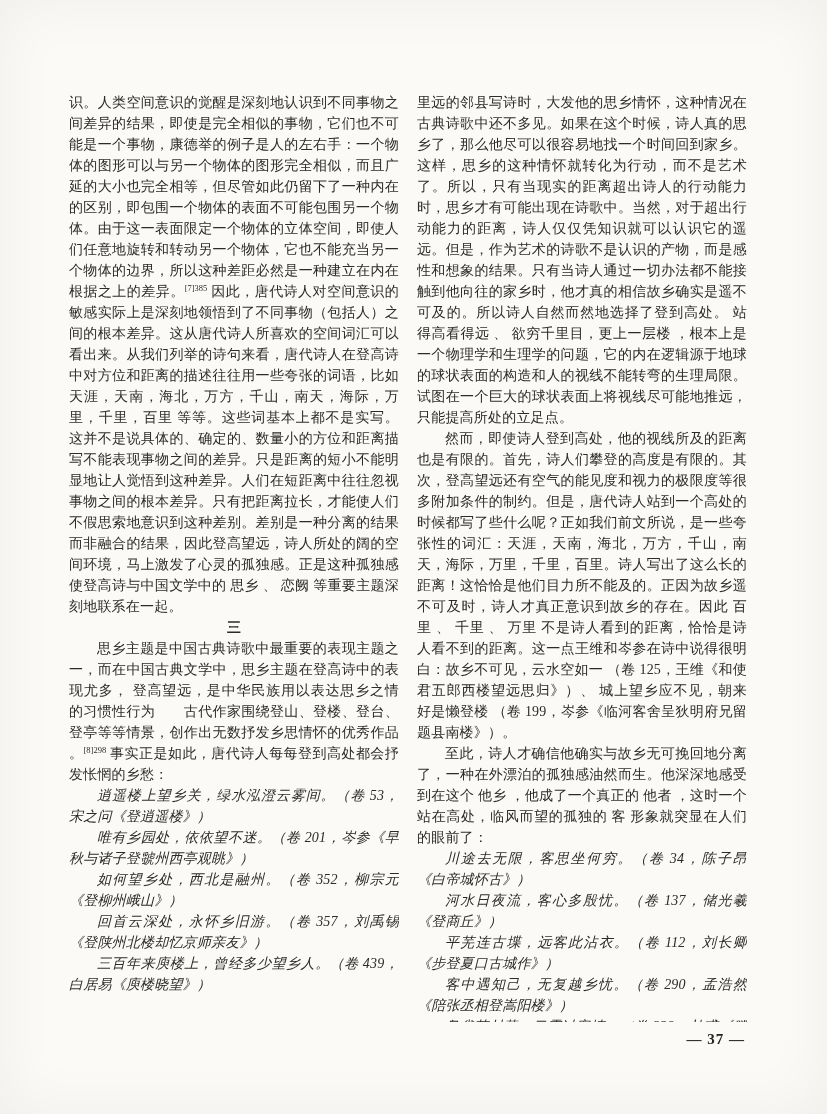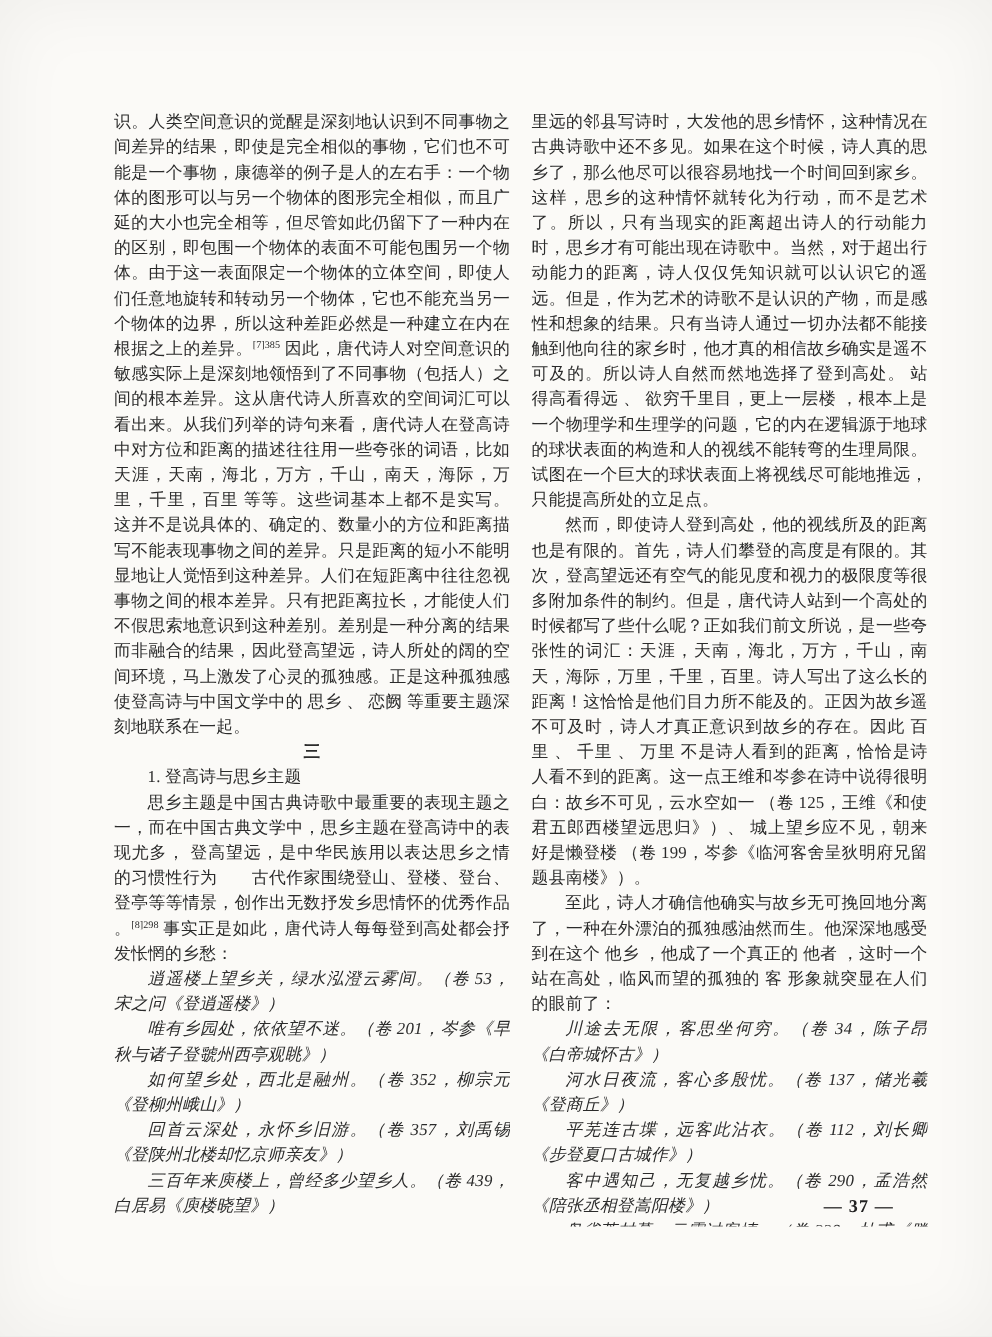--- a/index.html
+++ b/index.html
@@ -13,26 +13,25 @@
     height: 1114px;
     margin: 0 auto;
     background: #fbfaf7;
     box-shadow: inset 0 0 60px rgba(0,0,0,0.05);
     overflow: hidden;
     font-family: "Liberation Serif", "DejaVu Serif", serif;
     color: #2b2b2b;
   }
   .columns {
     position: absolute;
-    left: 86px;
+    left: 69px;
     top: 92px;
     width: 687px;
     display: flex;
     gap: 18px;
-    justify-content: flex-end;
   }
   .column {
     width: 330px;
     height: 930px;
     overflow: hidden;
     font-size: 14px;
     line-height: 21px;
     text-align: justify;
     letter-spacing: 0.2px;
   }
@@ -57,37 +56,36 @@
     font-size: 8.5px;
     line-height: 0;
     vertical-align: baseline;
     position: relative;
     top: -0.55em;
     letter-spacing: 0;
     font-style: normal;
   }
   .page-number {
     position: absolute;
-    top: 998px;
+    top: 1031px;
     right: 82px;
     font-size: 15px;
     font-weight: bold;
     letter-spacing: 1px;
     color: #222;
   }
 </style>
 </head>
 <body>
 
 <div class="page">
   <div class="columns">
     <div class="column">
         <div class="block paragraph-continued">识。人类空间意识的觉醒是深刻地认识到不同事物之间差异的结果，即使是完全相似的事物，它们也不可能是一个事物，康德举的例子是人的左右手：一个物体的图形可以与另一个物体的图形完全相似，而且广延的大小也完全相等，但尽管如此仍留下了一种内在的区别，即包围一个物体的表面不可能包围另一个物体。由于这一表面限定一个物体的立体空间，即使人们任意地旋转和转动另一个物体，它也不能充当另一个物体的边界，所以这种差距必然是一种建立在内在根据之上的差异。<sup>[7]385</sup> 因此，唐代诗人对空间意识的敏感实际上是深刻地领悟到了不同事物（包括人）之间的根本差异。这从唐代诗人所喜欢的空间词汇可以看出来。从我们列举的诗句来看，唐代诗人在登高诗中对方位和距离的描述往往用一些夸张的词语，比如 天涯，天南，海北，万方，千山，南天，海际，万里，千里，百里 等等。这些词基本上都不是实写。这并不是说具体的、确定的、数量小的方位和距离描写不能表现事物之间的差异。只是距离的短小不能明显地让人觉悟到这种差异。人们在短距离中往往忽视事物之间的根本差异。只有把距离拉长，才能使人们不假思索地意识到这种差别。差别是一种分离的结果而非融合的结果，因此登高望远，诗人所处的阔的空间环境，马上激发了心灵的孤独感。正是这种孤独感使登高诗与中国文学中的 思乡 、 恋阙 等重要主题深刻地联系在一起。</div>
         <div class="block section-heading">三</div>
-        <div class="block subheading">1. 登高诗与思乡主题</div>
         <div class="block paragraph">思乡主题是中国古典诗歌中最重要的表现主题之一，而在中国古典文学中，思乡主题在登高诗中的表现尤多， 登高望远，是中华民族用以表达思乡之情的习惯性行为　　古代作家围绕登山、登楼、登台、登亭等等情景，创作出无数抒发乡思情怀的优秀作品 。<sup>[8]298</sup> 事实正是如此，唐代诗人每每登到高处都会抒发怅惘的乡愁：</div>
         <div class="block quote">逍遥楼上望乡关，绿水泓澄云雾间。（卷 53，宋之问《登逍遥楼》）</div>
         <div class="block quote">唯有乡园处，依依望不迷。（卷 201，岑参《早秋与诸子登虢州西亭观眺》）</div>
         <div class="block quote">如何望乡处，西北是融州。（卷 352，柳宗元《登柳州峨山》）</div>
         <div class="block quote">回首云深处，永怀乡旧游。（卷 357，刘禹锡《登陕州北楼却忆京师亲友》）</div>
         <div class="block quote">三百年来庾楼上，曾经多少望乡人。（卷 439，白居易《庾楼晓望》）</div>
       </div>
     <div class="column">
         <div class="block paragraph-continued">里远的邻县写诗时，大发他的思乡情怀，这种情况在古典诗歌中还不多见。如果在这个时候，诗人真的思乡了，那么他尽可以很容易地找一个时间回到家乡。这样，思乡的这种情怀就转化为行动，而不是艺术了。所以，只有当现实的距离超出诗人的行动能力时，思乡才有可能出现在诗歌中。当然，对于超出行动能力的距离，诗人仅仅凭知识就可以认识它的遥远。但是，作为艺术的诗歌不是认识的产物，而是感性和想象的结果。只有当诗人通过一切办法都不能接触到他向往的家乡时，他才真的相信故乡确实是遥不可及的。所以诗人自然而然地选择了登到高处。 站得高看得远 、 欲穷千里目，更上一层楼 ，根本上是一个物理学和生理学的问题，它的内在逻辑源于地球的球状表面的构造和人的视线不能转弯的生理局限。试图在一个巨大的球状表面上将视线尽可能地推远，只能提高所处的立足点。</div>
         <div class="block paragraph">然而，即使诗人登到高处，他的视线所及的距离也是有限的。首先，诗人们攀登的高度是有限的。其次，登高望远还有空气的能见度和视力的极限度等很多附加条件的制约。但是，唐代诗人站到一个高处的时候都写了些什么呢？正如我们前文所说，是一些夸张性的词汇：天涯，天南，海北，万方，千山，南天，海际，万里，千里，百里。诗人写出了这么长的距离！这恰恰是他们目力所不能及的。正因为故乡遥不可及时，诗人才真正意识到故乡的存在。因此 百里 、 千里 、 万里 不是诗人看到的距离，恰恰是诗人看不到的距离。这一点王维和岑参在诗中说得很明白：故乡不可见，云水空如一 （卷 125，王维《和使君五郎西楼望远思归》）、 城上望乡应不见，朝来好是懒登楼 （卷 199，岑参《临河客舍呈狄明府兄留题县南楼》）。</div>

